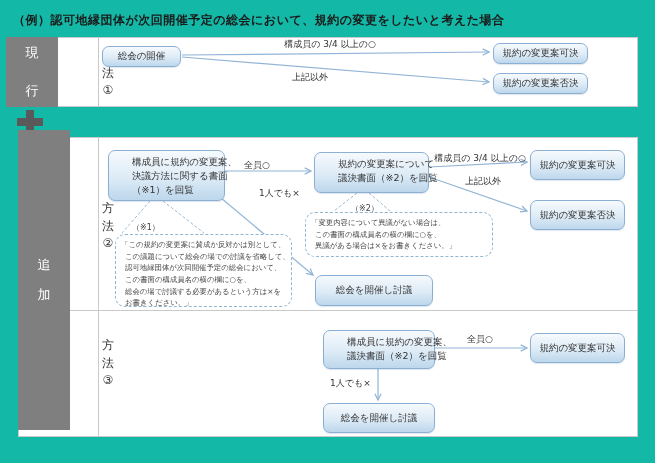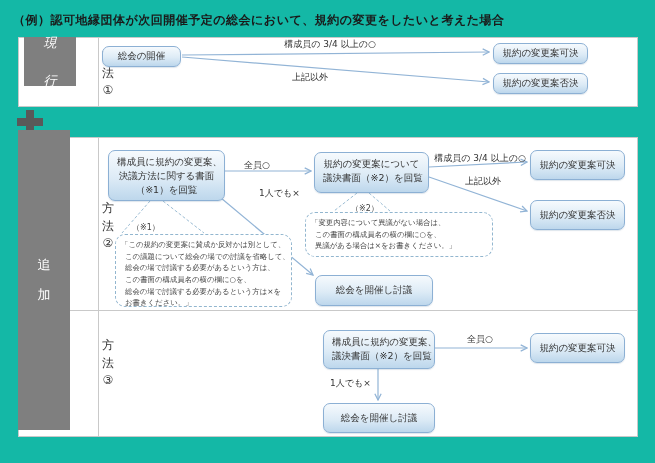--- a/index.html
+++ b/index.html
@@ -11,21 +11,21 @@
   .vchars{width:15px;word-break:break-all;text-align:center;font-size:13px;}
   .vchars.lh-wide{line-height:2.9;}
   .vchars.lh-mid{line-height:2.3;}
   .vline{position:absolute;width:0;border-left:1px solid #c9c9c9;}
   .hline{position:absolute;height:0;border-top:1px solid #c9c9c9;}
   .method-label{position:absolute;width:28px;display:flex;flex-direction:column;align-items:center;justify-content:center;color:#333;font-size:12px;padding-left:24px;}
   .method-label .mchars{width:13px;word-break:break-all;text-align:center;line-height:1.5;}
   .method-label .mnum{line-height:1.4;}
   .fbox{position:absolute;border:1px solid #8cb0d4;border-radius:7px;background:linear-gradient(180deg,#f6fafd 0%,#ddebf6 55%,#bdd7ec 100%);color:#333;font-size:9.5px;box-sizing:border-box;box-shadow:0 1px 1px rgba(120,150,180,.25);}
   .fbox.center{display:flex;align-items:center;justify-content:center;white-space:nowrap;}
-  .fbox.multi{padding:4px 8px;text-align:center;}
+  .fbox.multi{padding:4px 23px;}
   .fbox.multi .bline{line-height:1.45;white-space:nowrap;}
   .cond{position:absolute;font-size:9px;color:#333;white-space:nowrap;}
   .cond.ctr{text-align:center;}
   .note{position:absolute;border:1px dashed #92b6cf;border-radius:10px;background:#fff;color:#444;font-size:7.4px;padding:4px 5px;box-sizing:border-box;}
   .note .nline{line-height:1.58;white-space:nowrap;}
   .note .ind{padding-left:4px;}
   .note-tag{position:absolute;font-size:8px;color:#444;background:#fff;padding:0 2px;white-space:nowrap;}
   .plus{position:absolute;}
   .plus .pbar-h{position:absolute;left:0;top:8px;width:26px;height:8px;background:#595959;}
   .plus .pbar-v{position:absolute;left:9px;top:0;width:8px;height:24px;background:#595959;}
@@ -33,21 +33,21 @@
 </style>
 </head>
 <body>
 
 <div class="stage">
 
   <div class="title">（例）認可地縁団体が次回開催予定の総会において、規約の変更をしたいと考えた場合</div>
 
   <div class="row-box" style="left:18px;top:37px;width:620px;height:70px;"></div>
   <div class="vline" style="left:98px;top:37px;height:70px;"></div>
-  <div class="gray-label" style="left:24px;top:37px;width:52px;height:49px;font-style:italic;">
+  <div class="gray-label" style="left:6px;top:37px;width:52px;height:70px;">
     <div class="vchars lh-wide">現行</div>
   </div>
   <div class="method-label" style="left:70px;top:44px;height:56px;">
     <span class="mchars">方法</span>
     <span class="mnum">①</span>
   </div>
 
   <div class="plus" style="left:17px;top:110px;width:26px;height:24px;">
     <div class="pbar-h"></div>
     <div class="pbar-v"></div>
@@ -112,21 +112,21 @@
   <div class="cond ctr" style="left:430px;top:152px;width:100px;">構成員の 3/4 以上の○</div>
   <div class="cond ctr" style="left:453px;top:175px;width:60px;">上記以外</div>
   <div class="fbox center" style="left:530px;top:150px;width:95px;height:30px;">規約の変更案可決</div>
   <div class="fbox center" style="left:530px;top:200px;width:95px;height:30px;">規約の変更案否決</div>
   <div class="fbox center" style="left:315px;top:275px;width:118px;height:31px;">総会を開催し討議</div>
 
   <div class="note-tag" style="left:130px;top:222px;">（※1）</div>
   <div class="note" style="left:95px;top:234px;width:177px;height:73px;margin-left:20px;">
     <div class="nline">「この規約の変更案に賛成か反対かは別として、</div>
     <div class="nline ind">この議題について総会の場での討議を省略して、</div>
-    <div class="nline ind">総会の場で討議する必要があるという方は、</div>
+    <div class="nline ind">認可地縁団体が次回開催予定の総会において、</div>
     <div class="nline ind">この書面の構成員名の横の欄に○を、</div>
     <div class="nline ind">総会の場で討議する必要があるという方は×を</div>
     <div class="nline ind">お書きください。」</div>
   </div>
 
   <div class="note-tag" style="left:349px;top:203px;">（※2）</div>
   <div class="note" style="left:305px;top:212px;width:188px;height:45px;">
     <div class="nline">「変更内容について異議がない場合は、</div>
     <div class="nline ind">この書面の構成員名の横の欄に○を、</div>
     <div class="nline ind">異議がある場合は×をお書きください。」</div>

